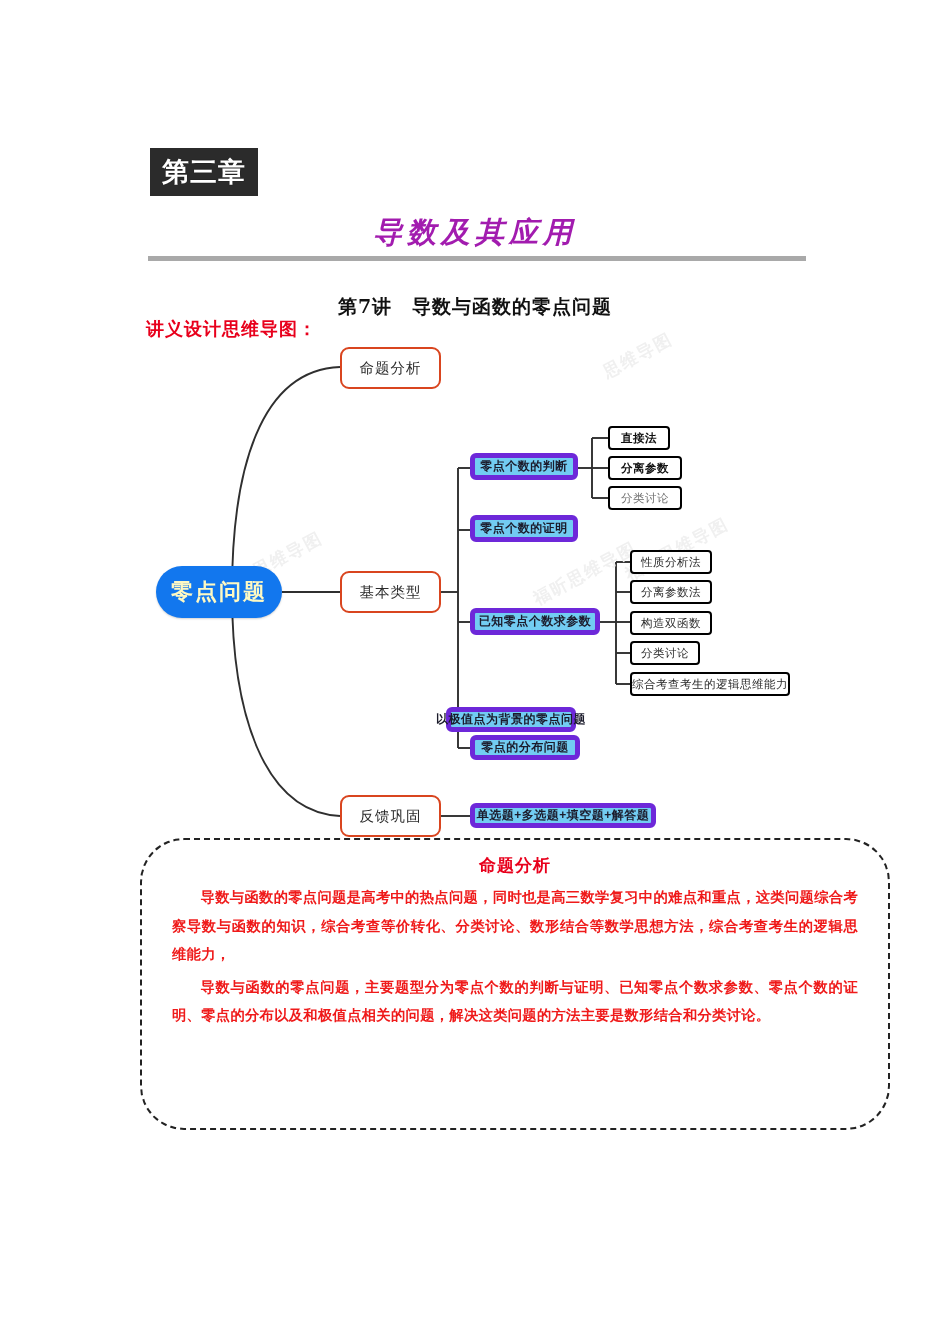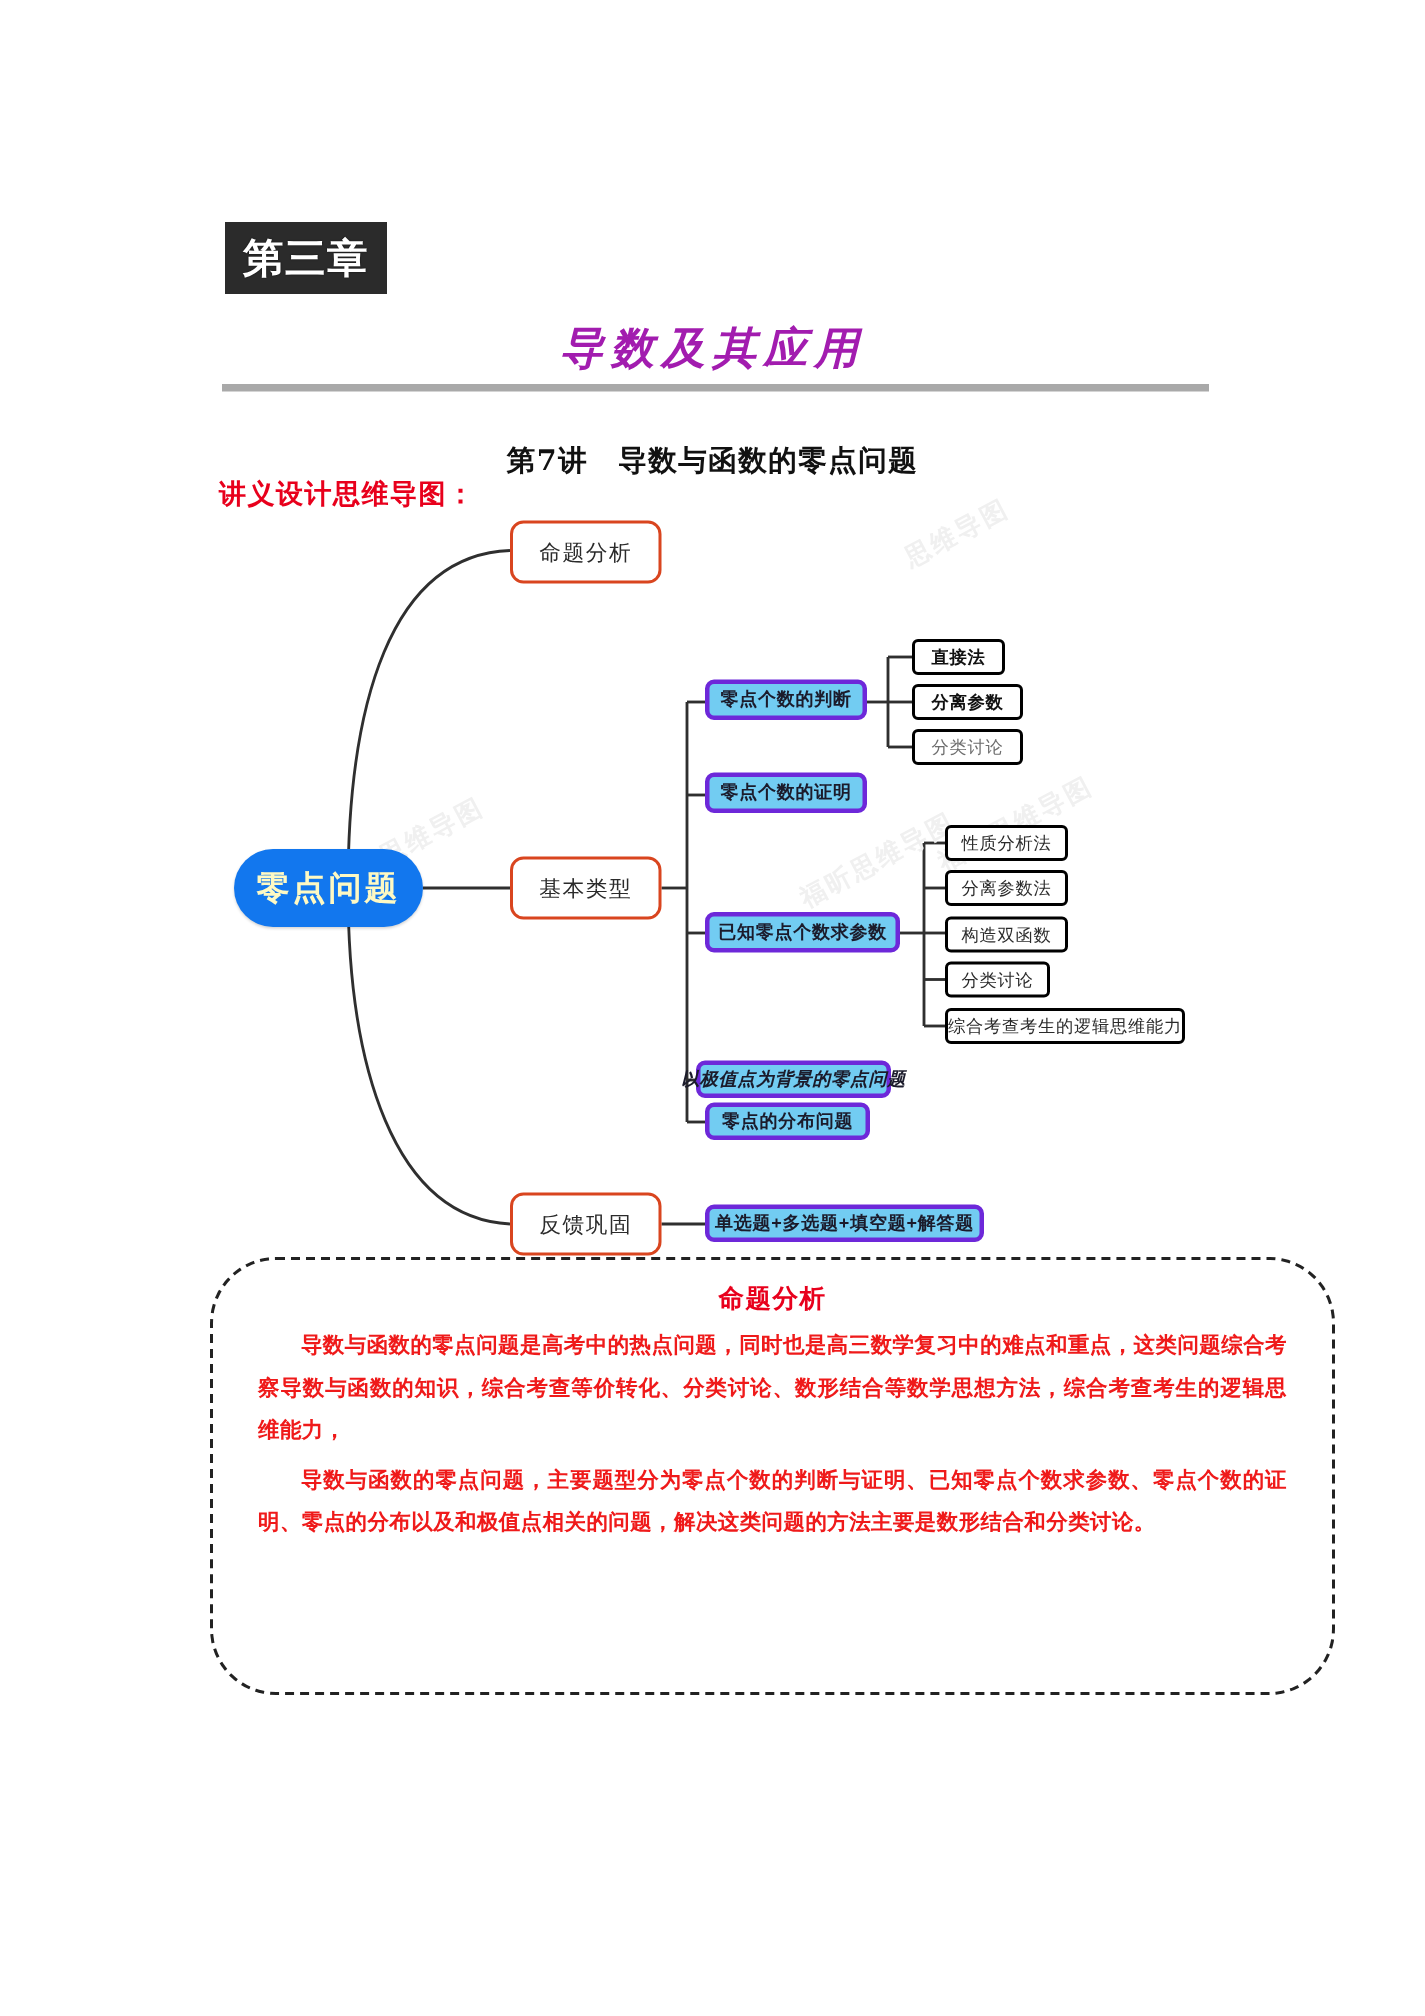--- a/index.html
+++ b/index.html
@@ -57,21 +57,21 @@
     font-size:22px;font-weight:bold;letter-spacing:2px;
     box-shadow:0 1px 2px rgba(0,0,0,.18);
   }
   
   .n-l1{
     background:#ffffff;border:2px solid #d9451f;border-radius:9px;
     color:#2b2b2b;font-size:14.5px;letter-spacing:1px;
   }
   
   .n-blue{
-    background:#72CCF2;border:3px solid #6d28d9;border-radius:6px;
+    background:#72CCF2;border:5px solid #6d28d9;border-radius:6px;
     color:#1b1b2b;font-size:12px;font-weight:bold;letter-spacing:.5px;
   }
   
   .n-l3{
     background:#ffffff;border:2px solid #000000;border-radius:4px;
     color:#2b2b2b;font-size:11.5px;letter-spacing:.5px;
   }
   .n-l3.bold{font-weight:bold;color:#111111;}
   .n-l3.faint{color:#6e6e6e;}
 
@@ -155,21 +155,21 @@
 
     <div class="node n-root" style="left:156px;top:236px;width:126px;height:52px;">零点问题</div>
 
     <div class="node n-l1" style="left:340px;top:17px;width:101px;height:42px;">命题分析</div>
     <div class="node n-l1" style="left:340px;top:241px;width:101px;height:42px;">基本类型</div>
     <div class="node n-l1" style="left:340px;top:465px;width:101px;height:42px;">反馈巩固</div>
 
     <div class="node n-blue" style="left:470px;top:123px;width:108px;height:27px;">零点个数的判断</div>
     <div class="node n-blue" style="left:470px;top:185px;width:108px;height:27px;">零点个数的证明</div>
     <div class="node n-blue" style="left:470px;top:278px;width:130px;height:27px;">已知零点个数求参数</div>
-    <div class="node n-blue" style="left:464px;top:377px;width:130px;height:25px;font-style:italic;">以极值点为背景的零点问题</div>
+    <div class="node n-blue" style="left:446px;top:377px;width:130px;height:25px;">以极值点为背景的零点问题</div>
     <div class="node n-blue" style="left:470px;top:405px;width:110px;height:25px;">零点的分布问题</div>
 
     <div class="node n-blue" style="left:470px;top:473px;width:186px;height:25px;">单选题+多选题+填空题+解答题</div>
 
     <div class="node n-l3 bold" style="left:608px;top:96px;width:62px;height:24px;">直接法</div>
     <div class="node n-l3 bold" style="left:608px;top:126px;width:74px;height:24px;">分离参数</div>
     <div class="node n-l3 faint" style="left:608px;top:156px;width:74px;height:24px;">分类讨论</div>
 
     <div class="node n-l3" style="left:630px;top:220px;width:82px;height:24px;">性质分析法</div>
     <div class="node n-l3" style="left:630px;top:250px;width:82px;height:24px;">分离参数法</div>

